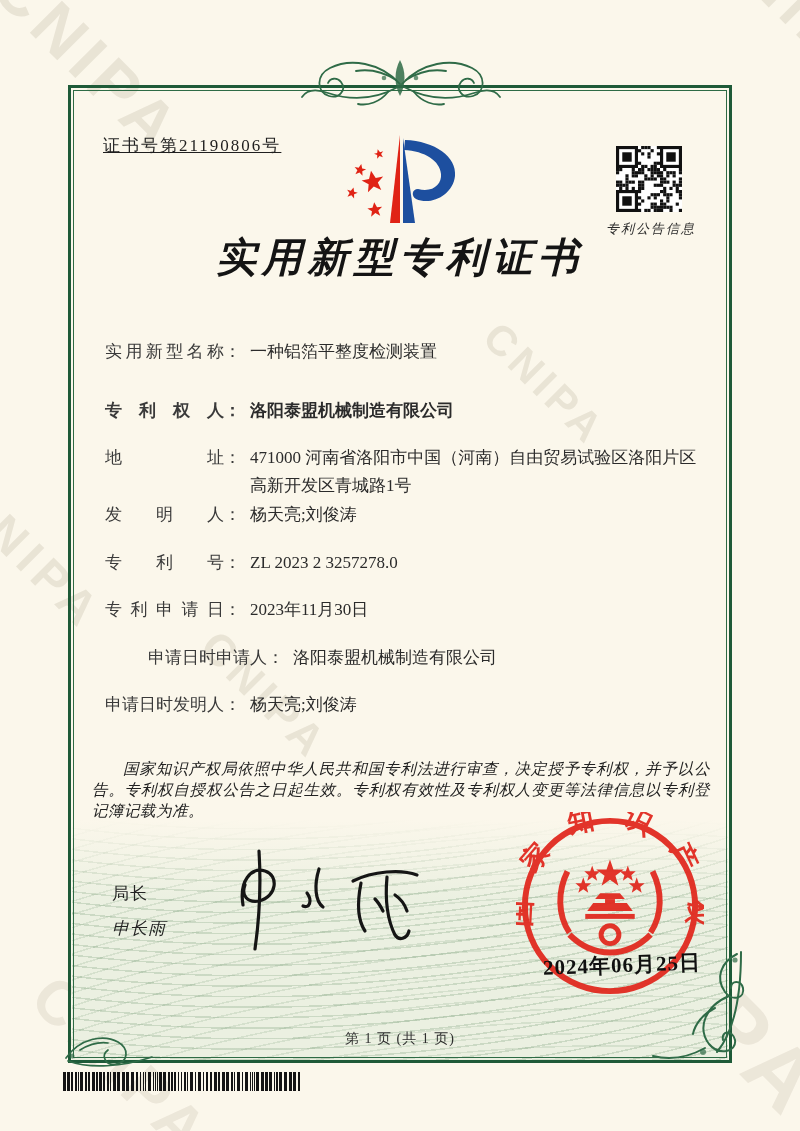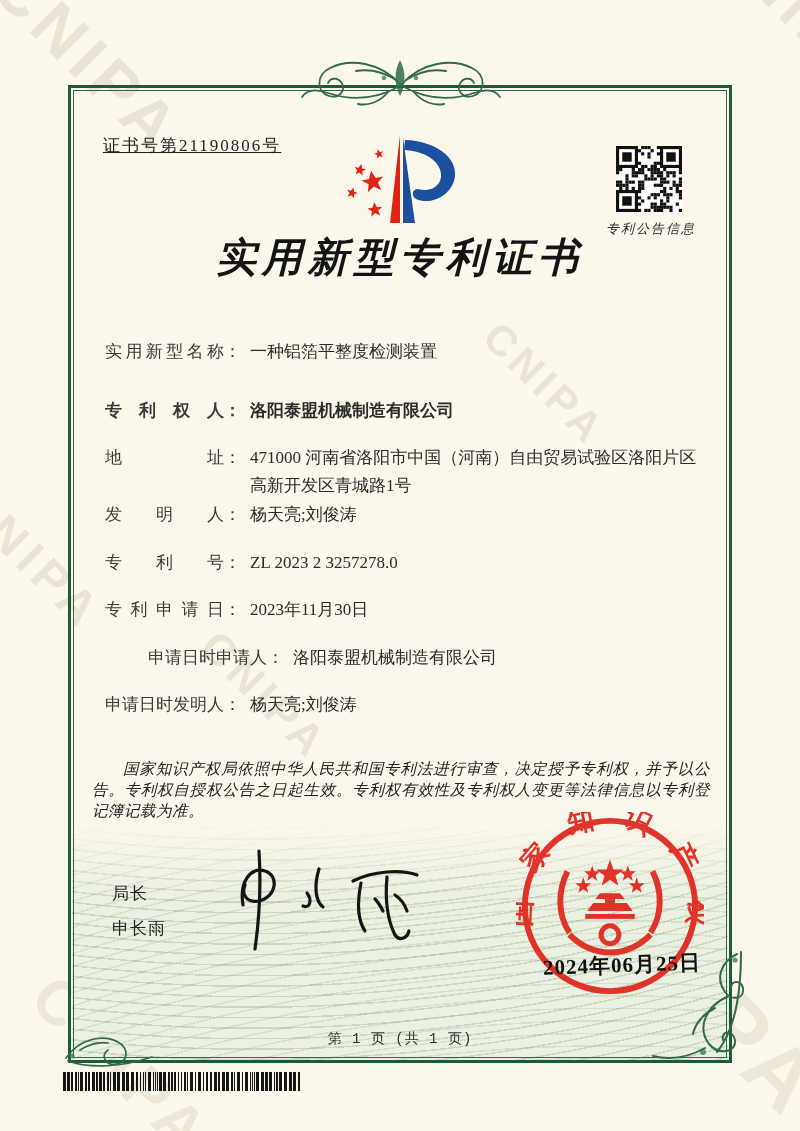--- a/index.html
+++ b/index.html
@@ -58,28 +58,28 @@
   .flabel-r{display:inline-block;width:92px;text-align:justify;text-align-last:justify;vertical-align:top;color:#3a3a3a;}
   
   .statement{
     left:92px;top:758px;width:618px;
     font-style:italic;font-size:15.5px;line-height:21px;
     text-indent:2em;text-align:justify;color:#222;letter-spacing:.5px;
   }
   
   .sig-label{font-family:"Liberation Sans","DejaVu Sans",sans-serif;font-size:17px;color:#242424;letter-spacing:1px;}
   .sig-title{left:112px;top:882px;}
-  .sig-name{left:112px;top:917px;}
+  .sig-name{left:112px;top:917px;font-style:italic;}
   
   .seal-date{
     left:543px;top:951px;font-size:21px;font-weight:bold;color:#101010;
     letter-spacing:1px;transform:rotate(-2deg);white-space:nowrap;
   }
   
-  .page-footer{left:68px;top:1030px;width:664px;text-align:center;font-size:14px;letter-spacing:1px;color:#2e2e2e;font-family:Liberation Mono, monospace;}
+  .page-footer{left:68px;top:1030px;width:664px;text-align:center;font-size:14px;letter-spacing:1px;color:#2e2e2e;}
   svg{display:block;}
 </style>
 </head>
 <body>
 
 <div class="wm" style="left:-30px;top:20px;font-size:66px;">CNIPA</div>
 <div class="wm" style="left:688px;top:-28px;font-size:60px;">CNIPA</div>
 <div class="wm" style="left:468px;top:360px;font-size:42px;letter-spacing:5px;">CNIPA</div>
 <div class="wm" style="left:-60px;top:530px;font-size:48px;">CNIPA</div>
 <div class="wm" style="left:185px;top:670px;font-size:44px;letter-spacing:5px;">CNIPA</div>

